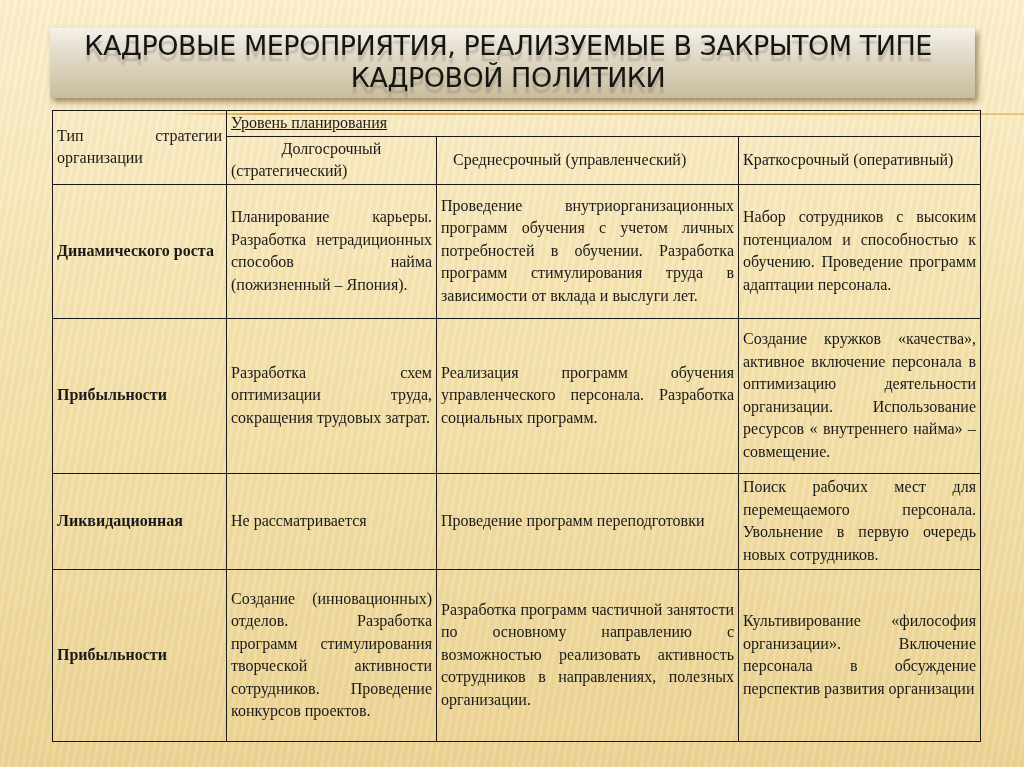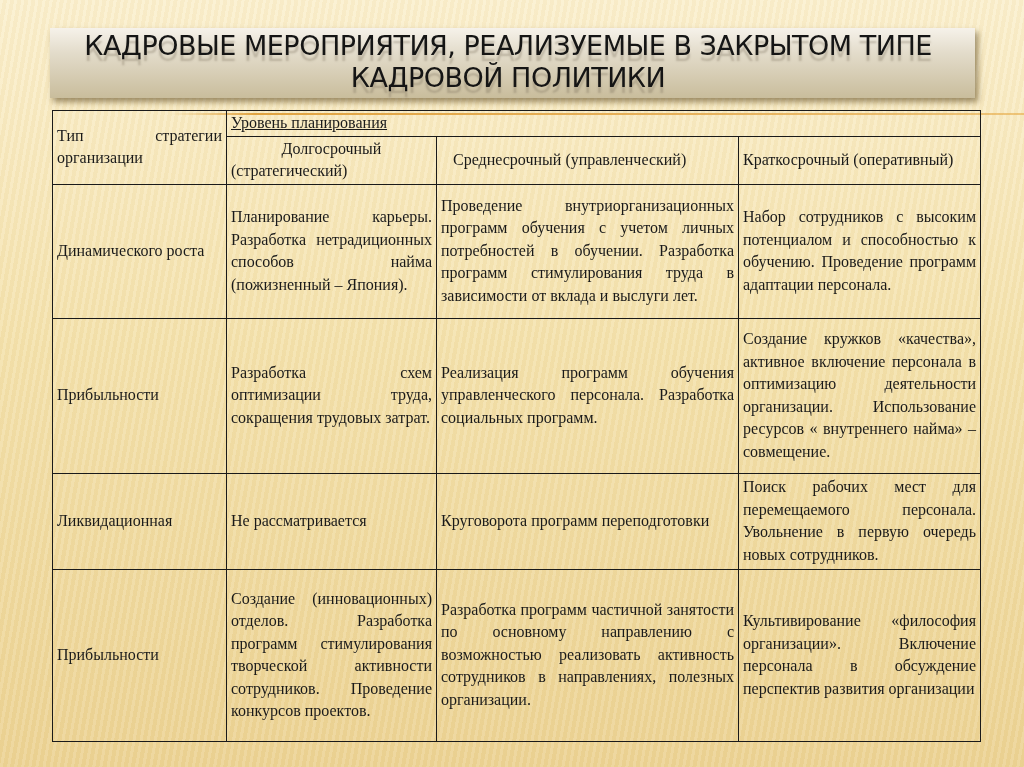--- a/index.html
+++ b/index.html
@@ -29,21 +29,21 @@
   }
   table.main {
     position:absolute; left:52px; top:110px; width:928px;
     border-collapse:collapse; table-layout:fixed;
     font-size:16px; line-height:22.5px; color:#1a1a1a;
   }
   table.main td {
     border:1.5px solid #1a1a1a; padding:1px 4px; vertical-align:middle;
     text-align:justify; text-align-last:left;
   }
-  td.stype { font-weight:normal; text-align:left; }
+  td.stype { font-weight:bold; text-align:left; }
   td.just { text-align-last:left; }
   .hdr-l { vertical-align:middle; }
   col.c1 { width:174px; }
   col.c2 { width:210px; }
   col.c3 { width:302px; }
   col.c4 { width:242px; }
 </style>
 </head>
 <body>
 
@@ -79,21 +79,21 @@
   <tr style="height:155px">
     <td class="stype">Прибыльности</td>
     <td class="just">Разработка схем оптимизации труда, сокращения трудовых затрат.</td>
     <td class="just">Реализация программ обучения управленческого персонала. Разработка социальных программ.</td>
     <td class="just">Создание кружков «качества», активное включение персонала в оптимизацию деятельности организации. Использование ресурсов « внутреннего найма» – совмещение.</td>
   </tr>
 
   <tr style="height:96px">
     <td class="stype">Ликвидационная</td>
     <td class="just">Не рассматривается</td>
-    <td class="just">Круговорота программ переподготовки</td>
+    <td class="just">Проведение программ переподготовки</td>
     <td class="just">Поиск рабочих мест для перемещаемого персонала. Увольнение в первую очередь новых сотрудников.</td>
   </tr>
 
   <tr style="height:172px">
     <td class="stype">Прибыльности</td>
     <td class="just">Создание (инновационных) отделов. Разработка программ стимулирования творческой активности сотрудников. Проведение конкурсов проектов.</td>
     <td class="just">Разработка программ частичной занятости по основному направлению с возможностью реализовать активность сотрудников в направлениях, полезных организации.</td>
     <td class="just">Культивирование «философия организации». Включение персонала в обсуждение перспектив развития организации</td>
   </tr>
 </tbody>

